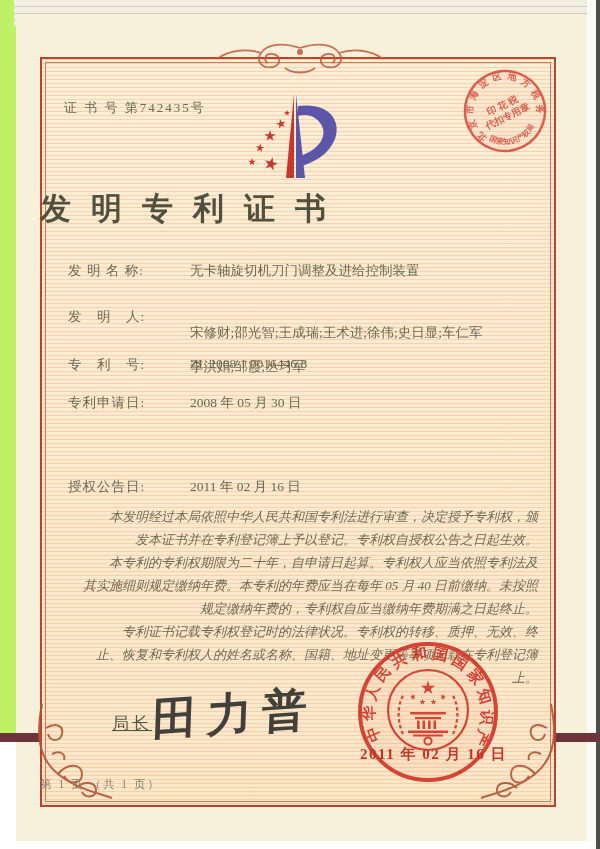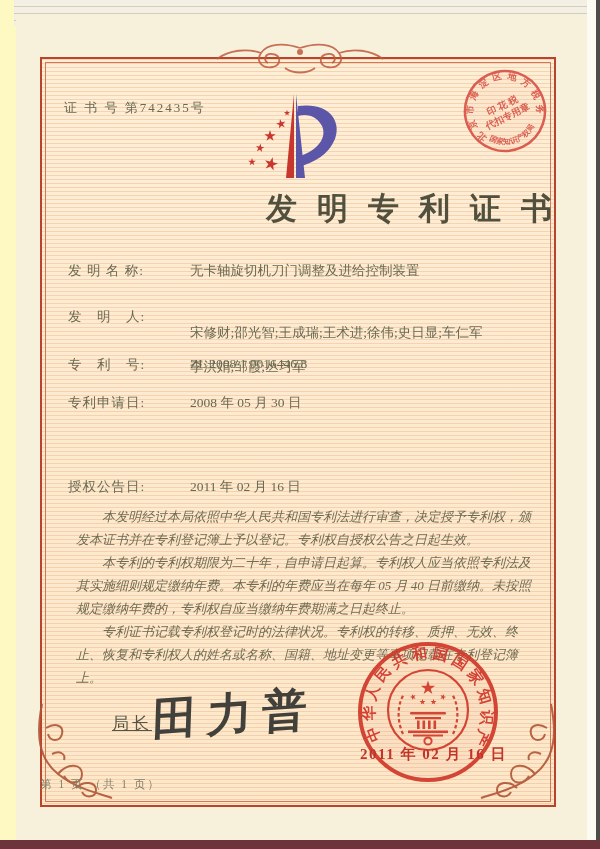--- a/index.html
+++ b/index.html
@@ -1,42 +1,42 @@
 <!DOCTYPE html>
 <html><head>
 <meta charset="utf-8">
 <style>
   html,body{margin:0;padding:0;}
   body{width:600px;height:849px;overflow:hidden;
        font-family:"Liberation Serif","DejaVu Serif",serif;}
-  .stage{position:relative;width:600px;height:849px;background:#fef9c3;}
+  .stage{position:relative;width:600px;height:742px;background:#bef264;}
   
   .sheet-stack{position:absolute;left:14px;top:0;width:586px;height:26px;background:#f3efe2;}
   .sheet-line{position:absolute;left:0;width:100%;height:1px;background:#d2cdbc;}
   .page{position:absolute;left:16px;top:14px;width:581px;height:827px;background:#f7f1dc;}
   .right-edge{position:absolute;right:0;top:0;width:4px;height:849px;background:#4c4c4a;}
   .right-white{position:absolute;right:4px;top:0;width:9px;height:841px;background:#fbfaf3;}
   .bottom-cover{position:absolute;left:0;bottom:0;width:600px;height:9px;background:#6e343c;}
   
   .frame{position:absolute;left:40px;top:57px;width:512px;height:746px;
          border:2px solid #b8442e;background:
          repeating-linear-gradient(to bottom, rgba(230,158,108,0.33) 0 1px, rgba(0,0,0,0) 1px 4px),
          linear-gradient(#fdeed6,#fce7c9);}
   .frame-inner{position:absolute;left:3px;top:3px;right:3px;bottom:3px;border:1px solid #d0795a;}
   .ornament{position:absolute;pointer-events:none;}
   
   .cert-no{position:absolute;left:64px;top:99px;font-size:13px;letter-spacing:2px;color:#6b6852;}
-  .title{position:absolute;left:40px;top:188px;width:512px;text-align:right;
-         font-size:31px;font-weight:600;letter-spacing:20px;padding-left:20px;
+  .title{position:absolute;left:40px;top:188px;width:512px;text-align:left;
+         font-size:31px;font-weight:600;letter-spacing:20px;
          color:#514f3d;font-family:Liberation Serif, serif;}
   .field-row{position:absolute;left:68px;display:flex;font-size:13.5px;color:#6b6852;justify-content:space-between;}
   .field-label{width:122px;flex:0 0 122px;letter-spacing:1px;}
   .field-value{white-space:pre-line;}
   .body-text{position:absolute;left:76px;top:505px;width:462px;font-size:13px;
-             line-height:23px;color:#6f6a52;font-style:italic;}
+             line-height:23px;color:#6f6a52;font-style:italic;text-align:right;}
   .body-text p{margin:0;text-indent:2em;}
   .director{position:absolute;left:112px;top:712px;font-size:17px;color:#565547;letter-spacing:3px;text-decoration:underline;}
   .signature{position:absolute;left:152px;top:683px;width:200px;font-size:45px;font-weight:bold;
              color:#41403a;transform:rotate(-4deg) skewX(-6deg);letter-spacing:10px;}
   .seal-date{position:absolute;left:360px;top:745px;font-size:15px;font-weight:bold;
              color:#c23427;letter-spacing:1.5px;}
   .footer{position:absolute;left:40px;top:777px;width:512px;text-align:left;
           font-size:11.5px;color:#84806b;letter-spacing:2px;}
   .logo{position:absolute;left:243px;top:86px;}
   .tax-stamp{position:absolute;left:452px;top:58px;transform:rotate(-26deg);opacity:.85;}

